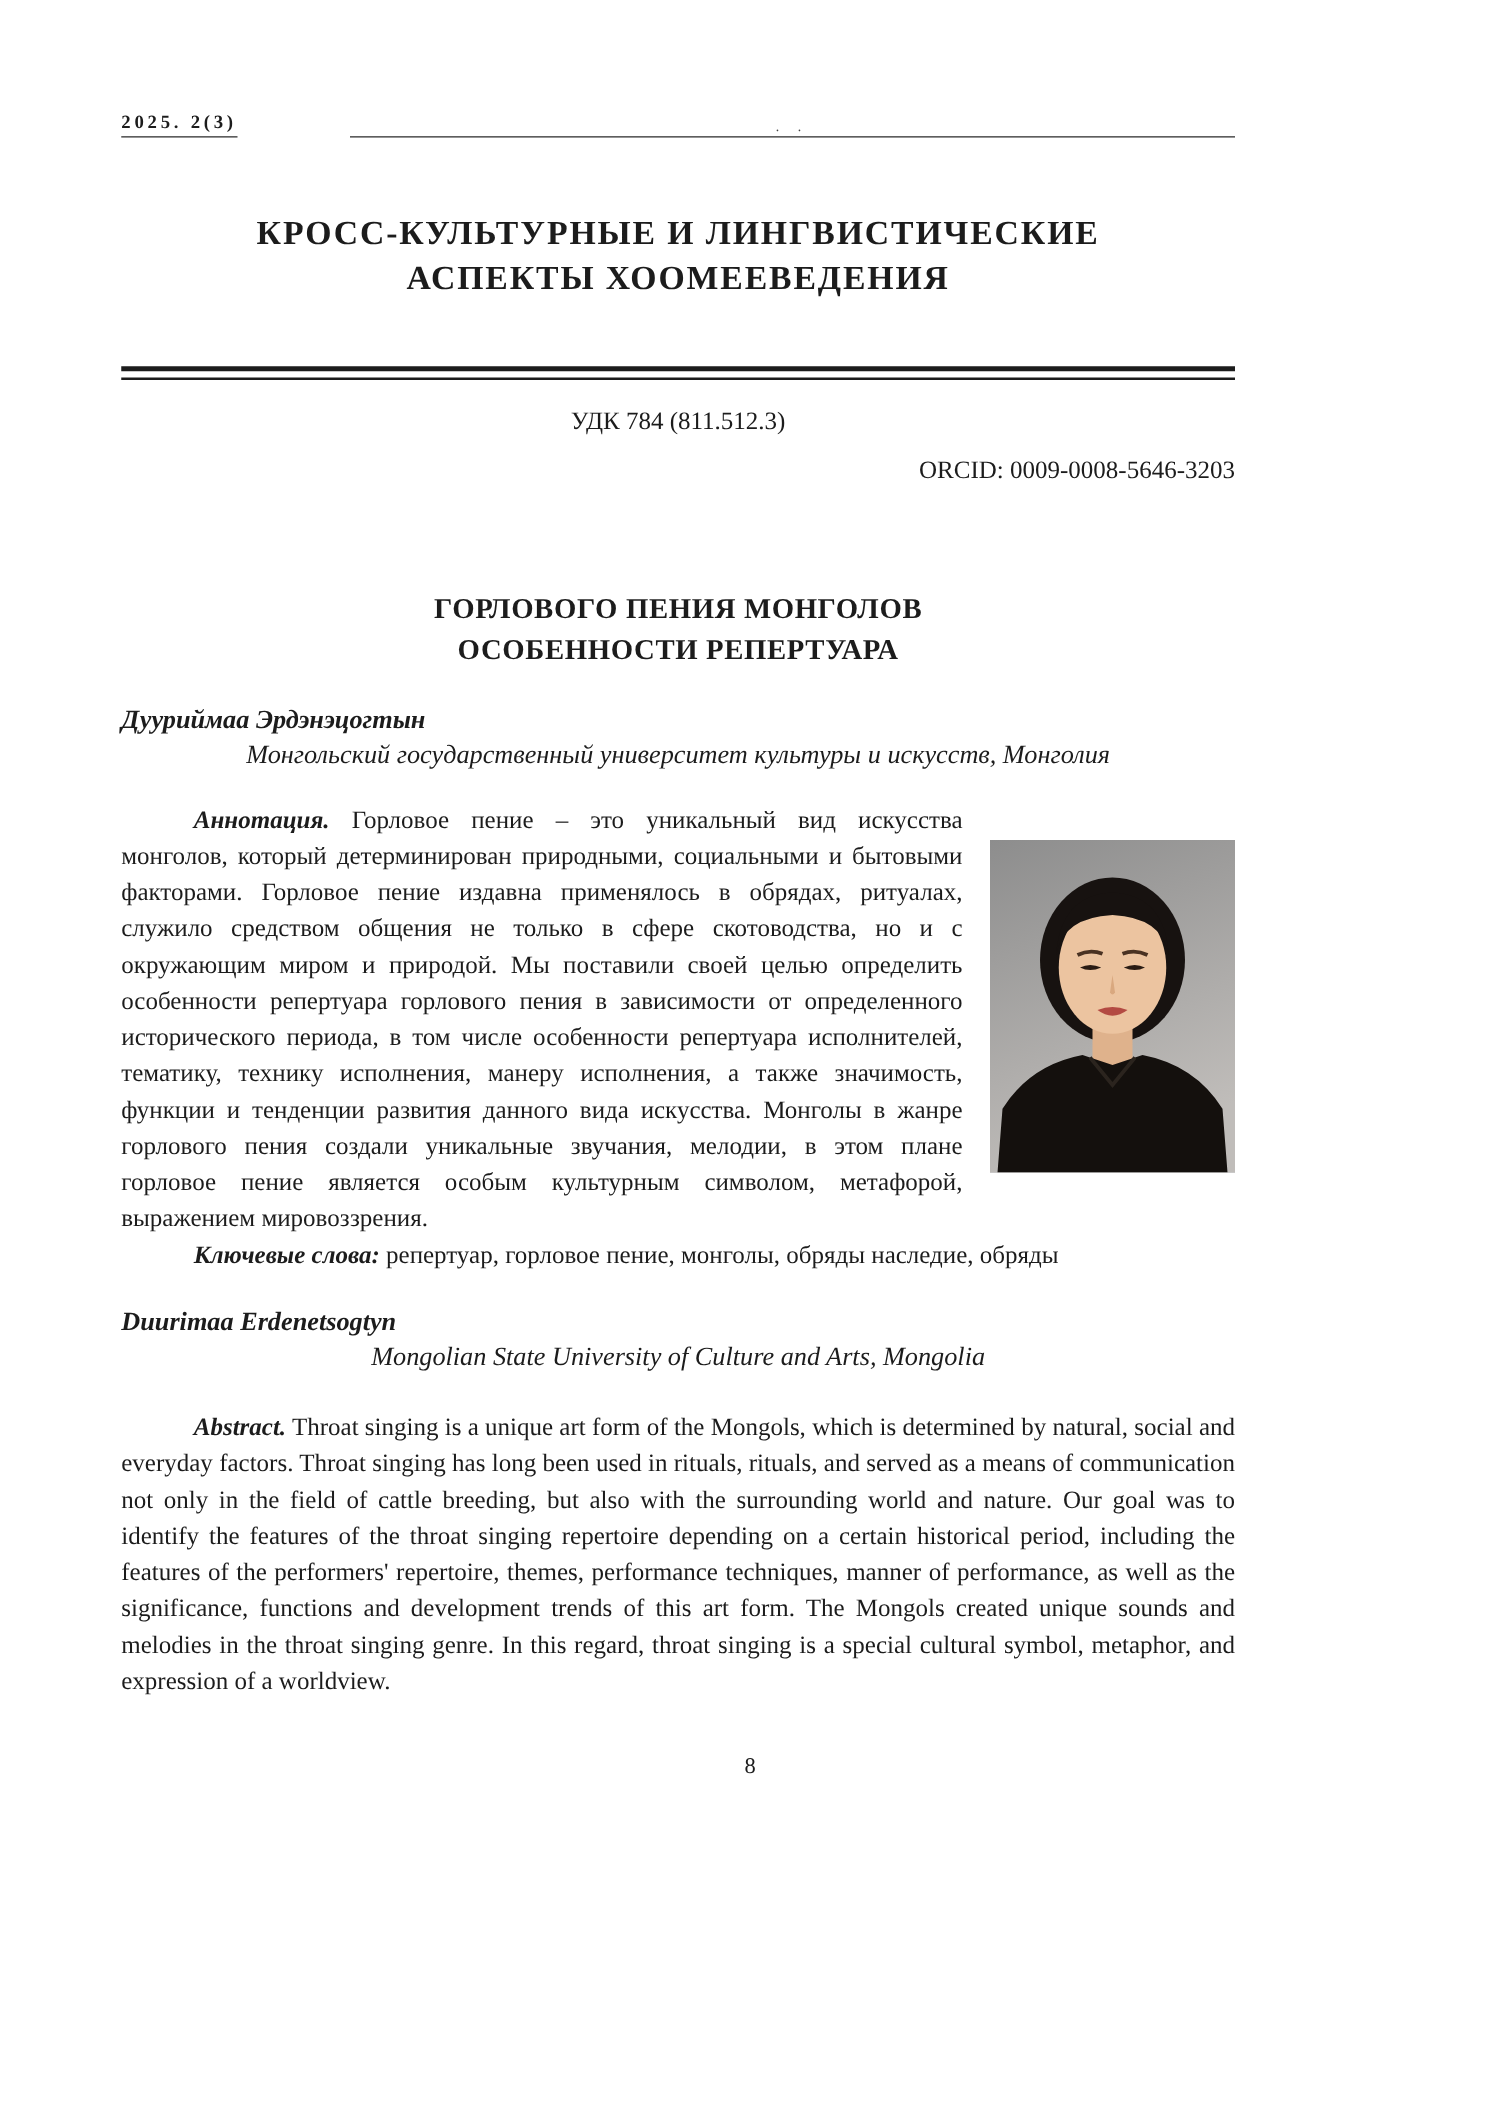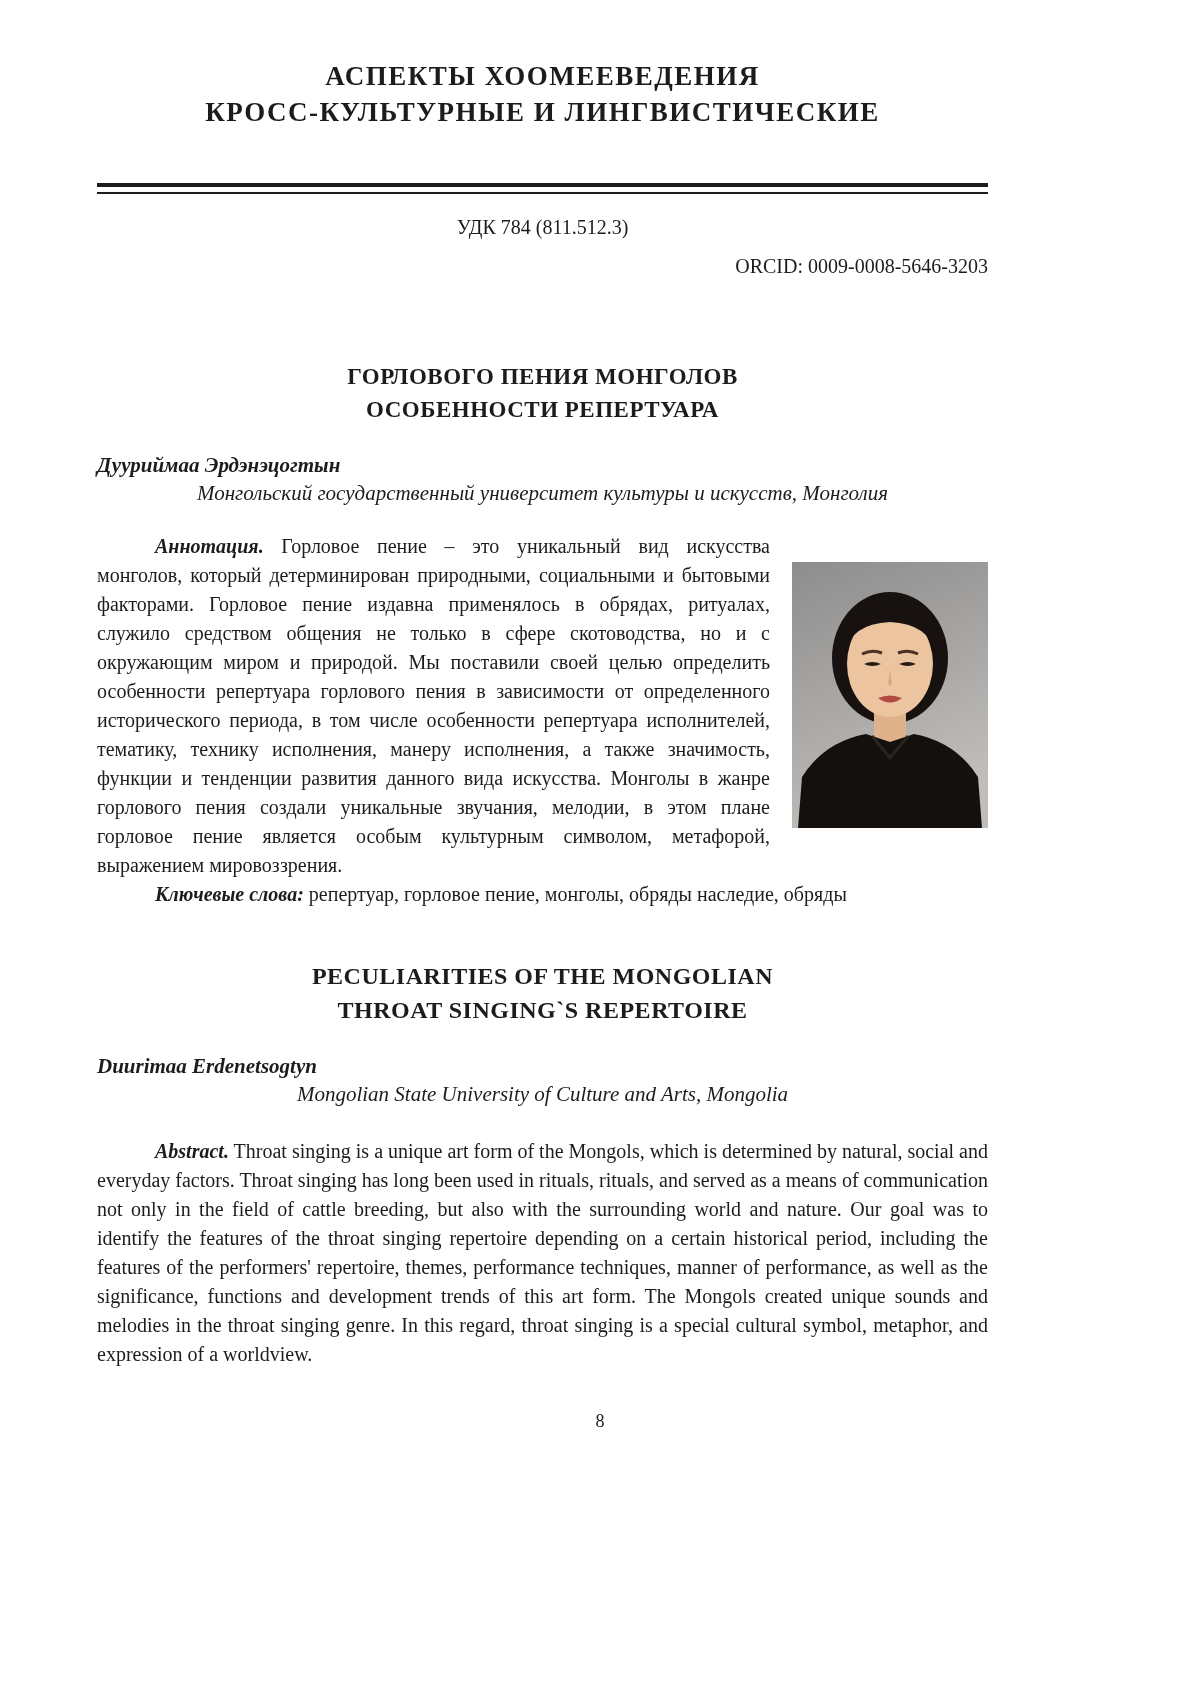--- a/index.html
+++ b/index.html
@@ -137,24 +137,28 @@
     margin-top: 42px;
     text-align: center;
     font-size: 18px;
   }
 </style>
 </head>
 <body>
 
 <div class="page">
 
+  <div class="header-row content-col">
+    <span class="issue">2025.     2(3)</span>
+    <span class="header-rule">. .</span>
+  </div>
 
   <div class="section-heading content-col">
+    <div>КРОСС-КУЛЬТУРНЫЕ И ЛИНГВИСТИЧЕСКИЕ</div>
     <div>АСПЕКТЫ ХООМЕЕВЕДЕНИЯ</div>
-    <div>КРОСС-КУЛЬТУРНЫЕ И ЛИНГВИСТИЧЕСКИЕ</div>
   </div>
 
   <div class="double-rule content-col"></div>
 
   <div class="udc content-col">УДК 784 (811.512.3)</div>
   <div class="orcid content-col">ORCID: 0009-0008-5646-3203</div>
 
   <div class="ru-title content-col">
     <div>ГОРЛОВОГО ПЕНИЯ МОНГОЛОВ</div>
     <div>ОСОБЕННОСТИ  РЕПЕРТУАРА</div>
@@ -198,24 +202,20 @@
       </svg>
     </span>
     <span class="lead">Аннотация.</span><span> Горловое пение – это уникальный вид искусства монголов, который детерминирован природными, социальными и бытовыми факторами. Горловое пение издавна применялось  в обрядах, ритуалах, служило средством общения  не только в сфере скотоводства, но и с окружающим миром и природой. Мы поставили своей целью определить особенности репертуара горлового пения в зависимости от определенного исторического периода, в том числе особенности репертуара исполнителей, тематику, технику исполнения, манеру исполнения, а также значимость, функции и тенденции развития данного вида искусства. Монголы в жанре горлового пения создали уникальные звучания, мелодии, в этом плане горловое пение является особым культурным символом, метафорой, выражением мировоззрения.</span>
   </div>
 
   <div class="body-text indent content-col">
     <span class="lead">Ключевые слова:</span><span> репертуар, горловое пение, монголы, обряды наследие, обряды</span>
   </div>
 
 
-  <div class="en-title content-col">
-    <div>PECULIARITIES OF THE MONGOLIAN</div>
-    <div>THROAT SINGING`S REPERTOIRE</div>
-  </div>
 
   <div class="author-line content-col">Duurimaa Erdenetsogtyn</div>
   <div class="affiliation-line content-col">Mongolian State University of Culture and Arts, Mongolia</div>
 
   <div class="body-text indent en-abstract content-col">
     <span class="lead">Abstract.</span><span> Throat singing is a unique art form of the Mongols, which is determined by natural, social and everyday factors. Throat singing has long been used in rituals, rituals, and served as a means of communication not only in the field of cattle breeding, but also with the surrounding world and nature. Our goal was to identify the features of the throat singing repertoire depending on a certain historical period, including the features of the performers' repertoire, themes, performance techniques, manner of performance, as well as the significance, functions and development trends of this art form. The Mongols created unique sounds and melodies in the throat singing genre. In this regard, throat singing is a special cultural symbol, metaphor, and expression of a worldview.</span>
   </div>
 
   <div class="page-number">8</div>
 

